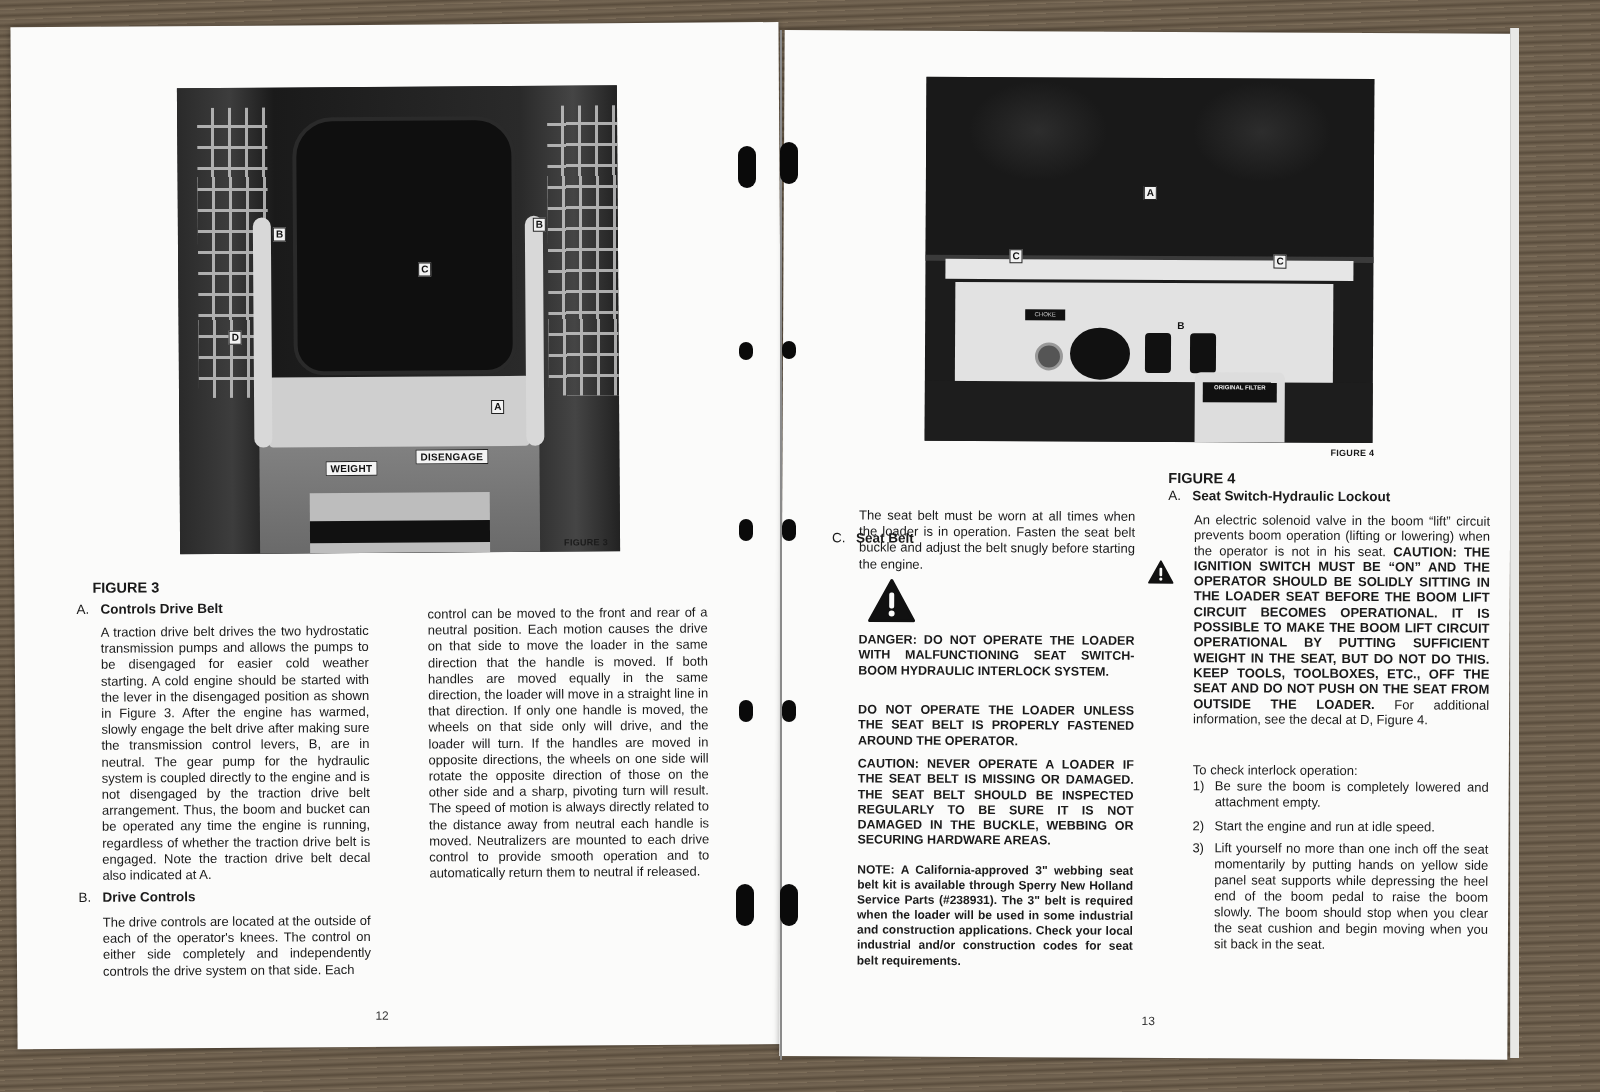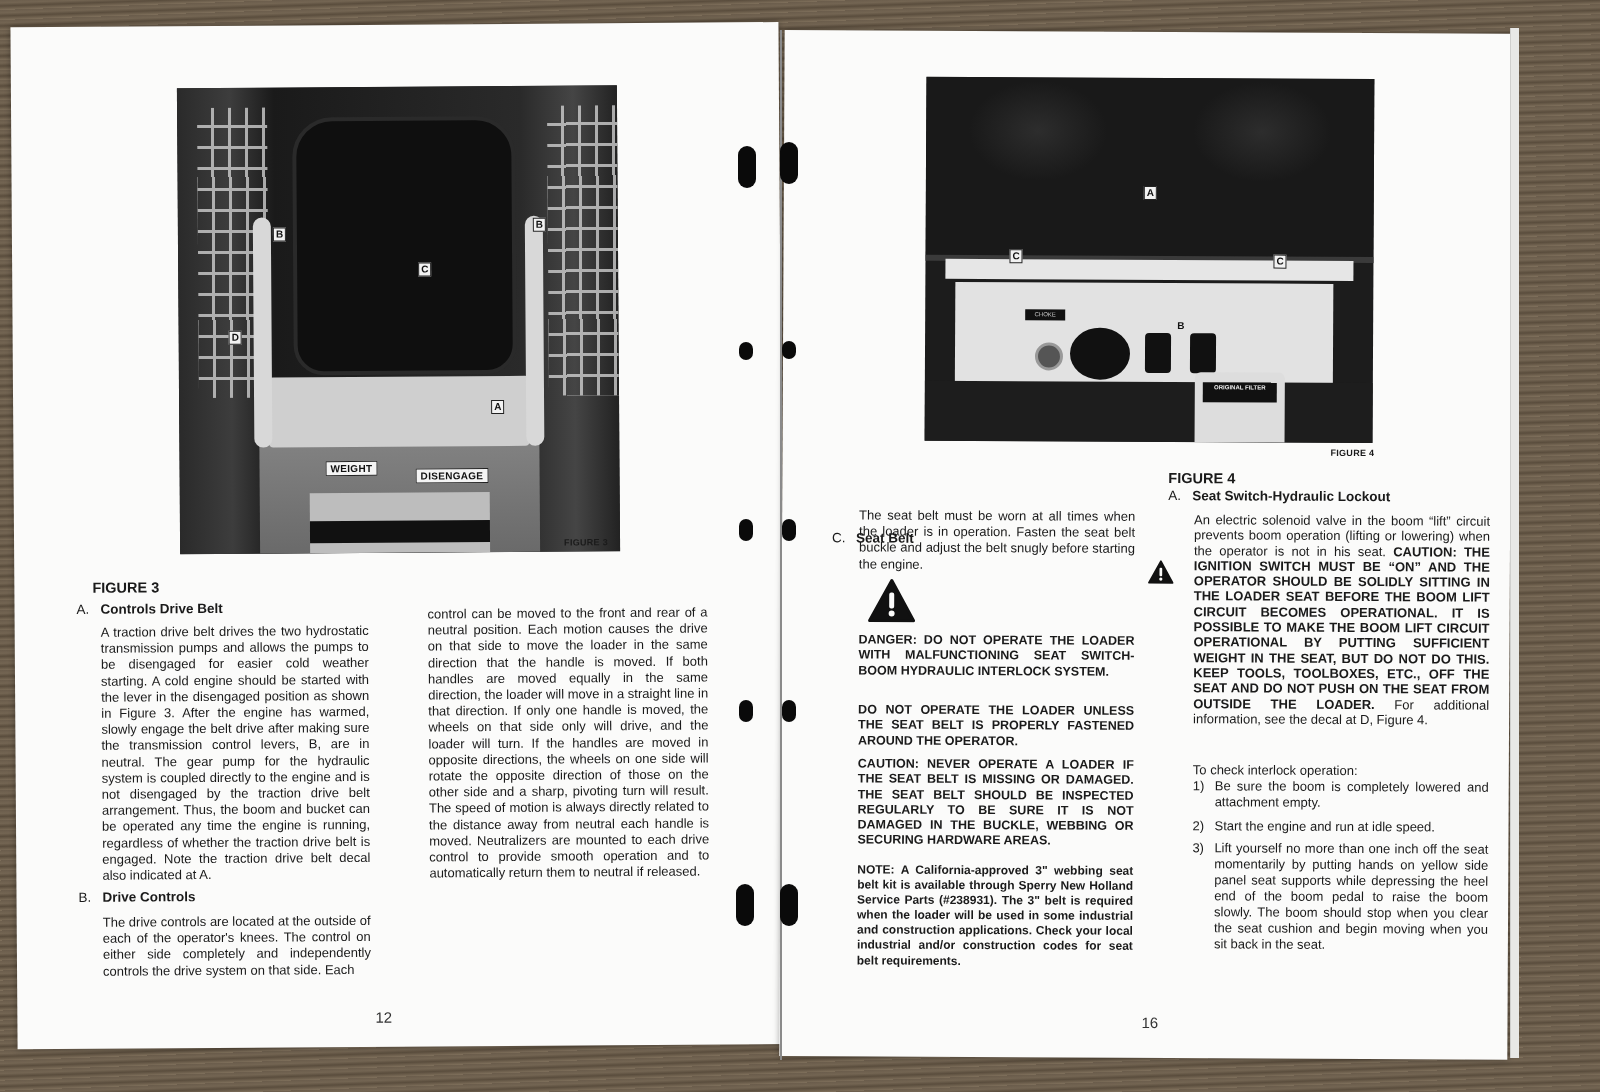--- a/index.html
+++ b/index.html
@@ -58,21 +58,21 @@
   .tag { position:absolute; background:#f4f4f4; color:#111; border:1px solid #222; font-size:10px; font-weight:bold; padding:1px 4px; letter-spacing:0.3px; }
   .caption { position:absolute; font-size:9px; font-weight:bold; letter-spacing:0.3px; }
 
   .txt { position:absolute; font-size:13px; line-height:16.2px; text-align:justify; }
   .h-fig { position:absolute; font-size:14.5px; font-weight:bold; }
   .h-sub { position:absolute; font-size:13.5px; font-weight:bold; }
   .h-sub .letter { font-weight:normal; display:inline-block; width:24px; }
   .bold { font-weight:bold; }
   .caps { position:absolute; font-size:12.5px; line-height:15.3px; font-weight:bold; text-align:justify; }
   .note { position:absolute; font-size:12px; line-height:15.1px; font-weight:bold; text-align:justify; }
-  .pagenum { position:absolute; font-size:15px; color:#333; }
+  .pagenum { position:absolute; font-size:12px; color:#333; }
   .list-item { position:absolute; font-size:13px; line-height:16px; }
   .list-item .num { position:absolute; left:0; }
   .list-item .body { margin-left:22px; text-align:justify; }
 </style>
 </head>
 <body>
 
 <div class="page page-left">
   <div class="photo fig3" style="left:166px; top:62px; width:440px; height:466px;">
     <div class="fill"></div>
@@ -84,21 +84,21 @@
     <div class="panel"></div>
     <div class="seat"></div>
     <div class="rail-l"></div>
     <div class="rail-r"></div>
     <span class="callout" style="left:95px; top:140px;">B</span>
     <span class="callout" style="left:355px; top:132px;">B</span>
     <span class="callout" style="left:240px; top:176px;">C</span>
     <span class="callout" style="left:50px; top:243px;">D</span>
     <span class="callout" style="left:312px; top:314px;">A</span>
     <span class="tag" style="left:146px; top:374px;">WEIGHT</span>
-    <span class="tag" style="left:236px; top:382px;">DISENGAGE</span>
+    <span class="tag" style="left:236px; top:363px;">DISENGAGE</span>
   </div>
   <div class="caption" style="left:550px; top:514px;">FIGURE 3</div>
 
   <div class="h-fig" style="left:78px; top:553px;">FIGURE 3</div>
   <div class="h-sub" style="left:62px; top:575px;">
     <span class="letter">A.</span><span>Controls Drive Belt</span>
   </div>
   <div class="txt" style="left:86px; top:598px; width:268px;">A traction drive belt drives the two hydrostatic transmission pumps and allows the pumps to be disengaged for easier cold weather starting. A cold engine should be started with the lever in the disengaged position as shown in Figure 3. After the engine has warmed, slowly engage the belt drive after making sure the transmission control levers, B, are in neutral. The gear pump for the hydraulic system is coupled directly to the engine and is not disengaged by the traction drive belt arrangement. Thus, the boom and bucket can be operated any time the engine is running, regardless of whether the traction drive belt is engaged. Note the traction drive belt decal also indicated at A.</div>
 
   <div class="h-sub" style="left:62px; top:863px;">
@@ -166,21 +166,21 @@
   </div>
   <div class="list-item" style="left:412px; top:786px; width:296px;">
     <span class="num">2)</span>
     <div class="body">Start the engine and run at idle speed.</div>
   </div>
   <div class="list-item" style="left:412px; top:808px; width:296px;">
     <span class="num">3)</span>
     <div class="body">Lift yourself no more than one inch off the seat momentarily by putting hands on yellow side panel seat supports while depressing the heel end of the boom pedal to raise the boom slowly. The boom should stop when you clear the seat cushion and begin moving when you sit back in the seat.</div>
   </div>
 
-  <div class="pagenum" style="left:362px; top:982px;">16</div>
+  <div class="pagenum" style="left:362px; top:982px;">13</div>
 </div>
 
 <div class="page-edge"></div>
 <div class="spine"></div>
 
 <div class="hole" style="left:738px; top:146px;"></div>
 <div class="hole" style="left:780px; top:142px;"></div>
 <div class="hole small" style="left:739px; top:342px;"></div>
 <div class="hole small" style="left:782px; top:341px;"></div>
 <div class="hole small" style="left:739px; top:519px; height:22px;"></div>

